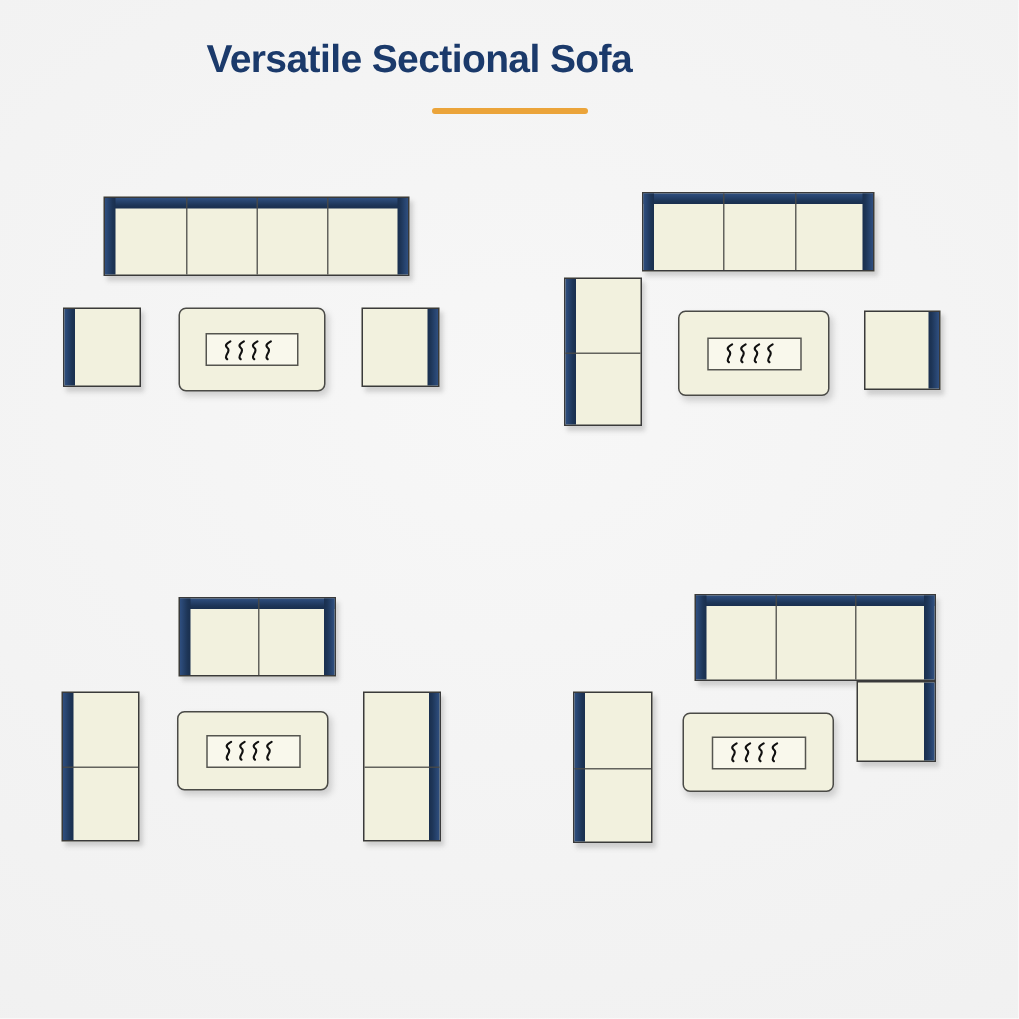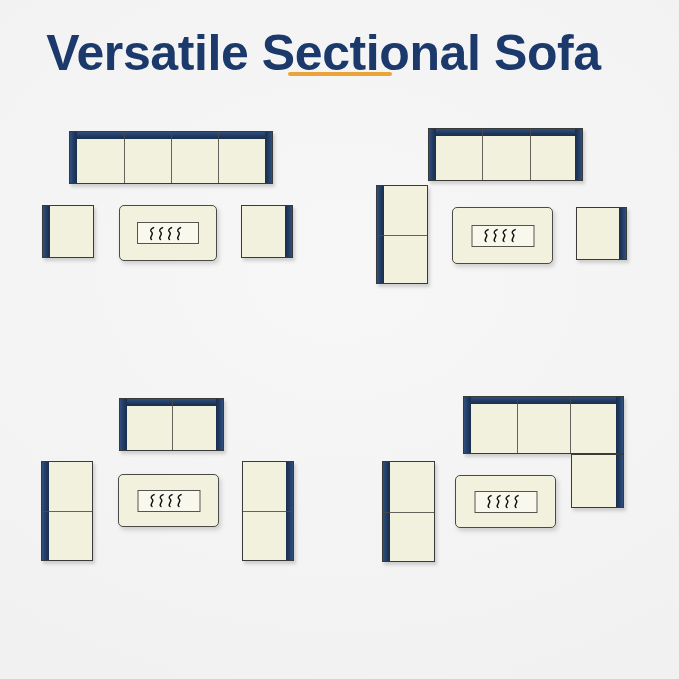--- a/index.html
+++ b/index.html
@@ -24,26 +24,25 @@
     top: 0; left: 0;
     width: 679px;
     height: 100px;
     text-align: center;
   }
   #page-title {
     position: absolute;
     top: 24px;
     left: 0;
     width: 559px;
-    font-size: 50px;
+    font-size: 26px;
     font-weight: bold;
     letter-spacing: -0.4px;
     color: #1b3a6b;
     white-space: nowrap;
-    margin-left: 44px;
   }
   #title-underline {
     position: absolute;
     top: 72px;
     left: 50%;
     transform: translateX(-50%);
     width: 104px;
     height: 4px;
     border-radius: 2px;
     background: #eba43a;

